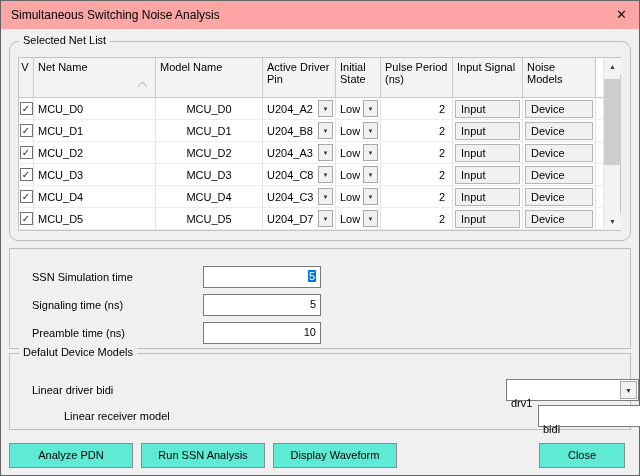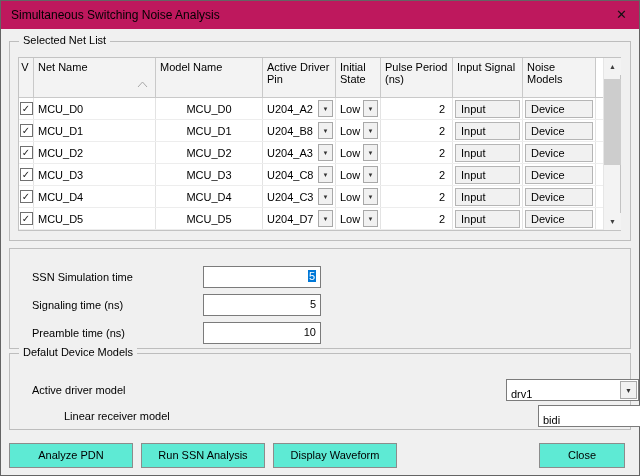--- a/index.html
+++ b/index.html
@@ -5,28 +5,28 @@
   * { box-sizing: border-box; margin: 0; padding: 0; }
   html,body { width: 640px; height: 476px; }
   body {
     font-family: "Liberation Sans","DejaVu Sans",sans-serif;
     font-size: 11px; color: #000; background: #f0f0f0; position: relative;
     overflow: hidden;
   }
   .dialog { position: absolute; inset: 0; border: 1px solid #646464; }
 
   
-  .titlebar { position: absolute; left: 0; top: 0; right: 0; height: 28px; background: #be185d; }
+  .titlebar { position: absolute; left: 0; top: 0; right: 0; height: 28px; background: #fca5a5; }
   .titlebar .title { position: absolute; left: 10px; top: 7px; font-size: 12px; }
   .titlebar .close-x { position: absolute; right: 12px; top: 6px; font-size: 13px; color: #111; cursor: default; }
 
   
   .group { position: absolute; border: 1px solid #bdbdbd; background: #f0f0f0; }
   .group .legend { position: absolute; top: -8px; left: 9px; background: #f0f0f0; padding: 0 4px; font-size: 11px; }
-  .g1 { left: 8px; top: 40px; width: 622px; height: 200px; }
+  .g1 { left: 8px; top: 40px; width: 622px; height: 200px; border-radius: 9px; }
   .g2 { left: 8px; top: 247px; width: 622px; height: 101px; }
   .g3 { left: 8px; top: 352px; width: 622px; height: 77px; }
 
   
   .table { position: absolute; left: 8px; top: 15px; width: 603px; height: 174px;
            border: 1px solid #c3c3c3; background: #fff; }
   .thead { display: flex; height: 40px; border-bottom: 1px solid #c9c9c9; background: #fff; }
   .th { background: #f3f3f3; border-right: 1px solid #c9c9c9; padding: 3px 4px; line-height: 12px;
         position: relative; overflow: hidden; }
   .tr { display: flex; height: 22px; border-bottom: 1px solid #ededed; background: #fff; }
@@ -71,21 +71,21 @@
 
   
   .field-row { position: absolute; left: 14px; right: 14px; height: 22px; }
   .field-row .flabel { position: absolute; left: 8px; top: 5px; }
   .tinput { position: absolute; left: 179px; top: 0; width: 118px; height: 22px; background: #fff;
             border: 1px solid #7b7b7b; text-align: right; padding: 3px 4px 0 0; }
   .sel-val { background: #0078d7; color: #fff; padding: 0 1px; }
 
   
   .combo { position: absolute; left: 482px; top: 0; width: 133px; height: 22px; background: #fff;
-           border: 1px solid #7b7b7b; padding: 8px 0 0 4px; }
+           border: 1px solid #7b7b7b; padding: 17px 0 0 4px; }
   .combo .dd-btn { right: 1px; top: 1px; bottom: 1px; width: 17px; font-size: 7px; }
 
   
   .btn { position: absolute; top: 442px; height: 25px; background: #5eead4;
          border: 1px solid #8c8c8c; text-align: center; line-height: 23px; }
   .btn-analyze { left: 8px;   width: 124px; }
   .btn-run     { left: 140px; width: 124px; }
   .btn-display { left: 272px; width: 124px; }
   .btn-close   { left: 538px; width: 86px; }
 </style>
@@ -287,21 +287,21 @@
     <div class="field-row" style="top:73px;">
       <span class="flabel">Preamble time (ns)</span>
       <div class="tinput"><span>10</span></div>
     </div>
   </div>
 
   <div class="group g3">
     <span class="legend">Defalut Device Models</span>
 
     <div class="field-row" style="top:25px;">
-      <span class="flabel">Active driver model</span>
+      <span class="flabel">Linear driver bidi</span>
       <div class="combo">
         <span>drv1</span>
         <span class="dd-btn">▼</span>
       </div>
     </div>
     <div class="field-row" style="top:51px;margin-left:32px;">
       <span class="flabel">Linear receiver model</span>
       <div class="combo">
         <span>bidi</span>
         <span class="dd-btn">▼</span>

